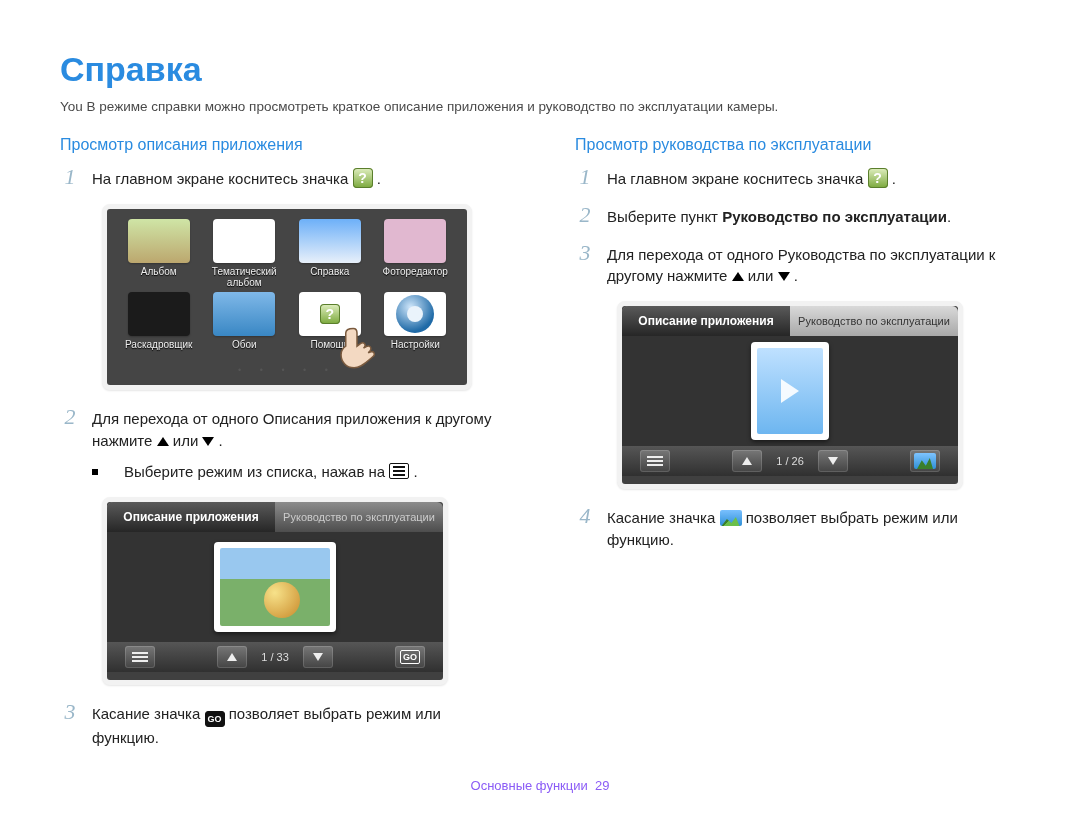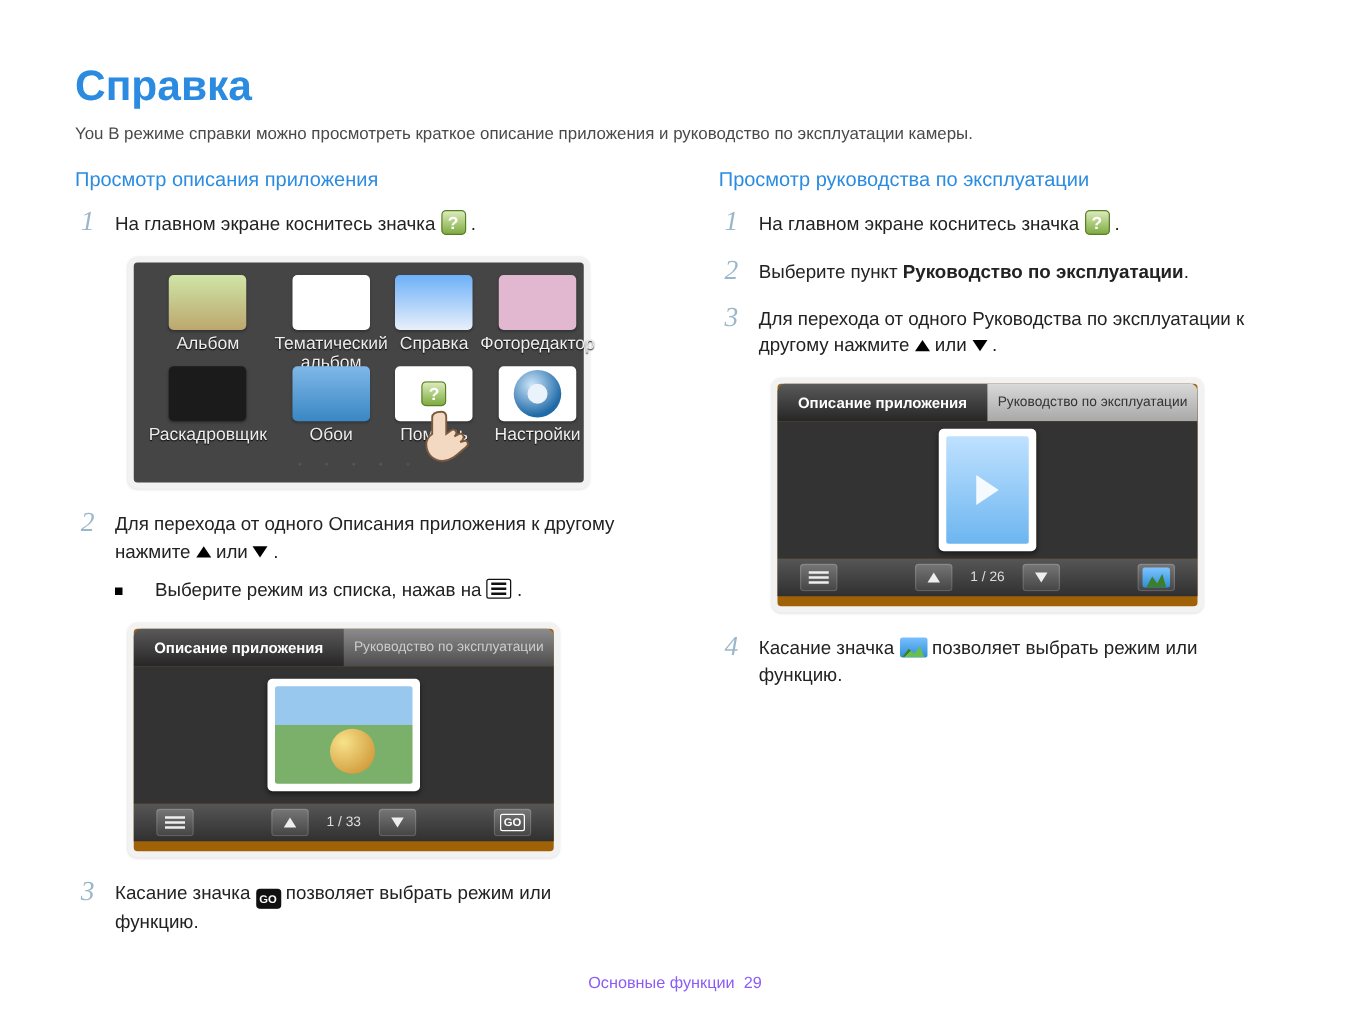--- a/index.html
+++ b/index.html
@@ -77,40 +77,40 @@
   .icn-pic{width:22px;height:16px;border-radius:2px;background:linear-gradient(#79c0ff,#2f8fd6);display:inline-block;vertical-align:-3px;position:relative;overflow:hidden;}
   .icn-pic::after{content:"";position:absolute;left:2px;bottom:0;width:18px;height:10px;
     background:linear-gradient(135deg,#3b7f2b 40%,#6abf4a 40%);clip-path:polygon(0 100%,30% 30%,55% 70%,80% 10%,100% 100%);}
 
   
   .screenshot{margin:6px 0 16px 42px;border:5px solid #f2f2f2;border-radius:8px;background:#e9e9e9;
     box-shadow:0 1px 2px rgba(0,0,0,.1);width:336px;padding:10px 12px 10px;position:relative;}
   .grid{display:grid;grid-template-columns:repeat(4,1fr);gap:6px;}
   .cell{position:relative;text-align:center;}
   .tile{width:62px;height:44px;border-radius:4px;margin:0 auto;background:#888;position:relative;overflow:hidden;box-shadow:0 1px 2px rgba(0,0,0,.25);}
-  .cap{font-size:14px;color:#eee;text-shadow:0 1px 1px #000;margin-top:3px;line-height:1.1;height:20px;display:flex;align-items:flex-start;justify-content:center;}
+  .cap{font-size:10px;color:#eee;text-shadow:0 1px 1px #000;margin-top:3px;line-height:1.1;height:20px;display:flex;align-items:flex-start;justify-content:center;}
   .t-photo{background:linear-gradient(#cfe5a6,#bca76e);}
   .t-remote{background:#fff;}
   .t-slide{background:linear-gradient(#6db0f8,#e8f0fa);}
   .t-editor{background:#e1b8d0;}
   .t-story{background:#1b1b1b;}
   .t-wall{background:linear-gradient(#7fb8e8,#3987c4);}
   .t-help{background:#fff;}
   .t-setting{background:#fff;}
   .screenshot-dark{background:#454545;border-color:#f2f2f2;}
   .gear{width:38px;height:38px;border-radius:50%;
     background:radial-gradient(circle at 38% 32%,#cfe6fa,#1f6aa7 70%);
     margin:3px auto;position:relative;}
   .gear::before{content:"";position:absolute;inset:11px;border-radius:50%;background:#eaf3fb;}
   .hand{position:absolute;right:80px;top:110px;width:60px;height:60px;pointer-events:none;}
   .hand svg{width:100%;height:100%;}
   .dots{text-align:center;color:#555;letter-spacing:8px;font-size:9px;margin-top:6px;}
 
   
-  .camscreen{margin:10px 0 16px 42px;width:336px;border:5px solid #f2f2f2;border-radius:8px;background:#a16207;padding-bottom:8px;box-shadow:0 1px 2px rgba(0,0,0,.1);text-align:right;}
+  .camscreen{margin:10px 0 16px 42px;width:336px;border:5px solid #f2f2f2;border-radius:8px;background:#404040;padding-bottom:8px;box-shadow:0 1px 2px rgba(0,0,0,.1);text-align:right;}
   .tabs{height:30px;display:flex;border-radius:6px 6px 0 0;overflow:hidden;background:linear-gradient(#8c8c8c,#4d4d4d);}
   .tab{flex:1;display:flex;align-items:center;justify-content:center;font-size:11px;color:#ccc;}
   .tab.active{background:linear-gradient(#5a5a5a,#262626);color:#fff;font-weight:600;font-size:12px;}
   .stage{height:110px;background:#333;display:flex;align-items:center;justify-content:center;position:relative;}
   .frame{background:#fff;border-radius:4px;padding:6px;box-shadow:0 2px 4px rgba(0,0,0,.5);}
   .frame.big{width:110px;height:78px;}
   .frame.small{width:66px;height:86px;}
   .thumb{width:100%;height:100%;border-radius:2px;position:relative;overflow:hidden;}
   .thumb.landscape{background:linear-gradient(#99c8ef 40%,#7ab06a 40%);}
   .thumb.landscape::after{content:"";position:absolute;left:40%;bottom:8px;width:36px;height:36px;background:radial-gradient(circle at 30% 30%,#f7e28a,#c98a2a);border-radius:50%;}

